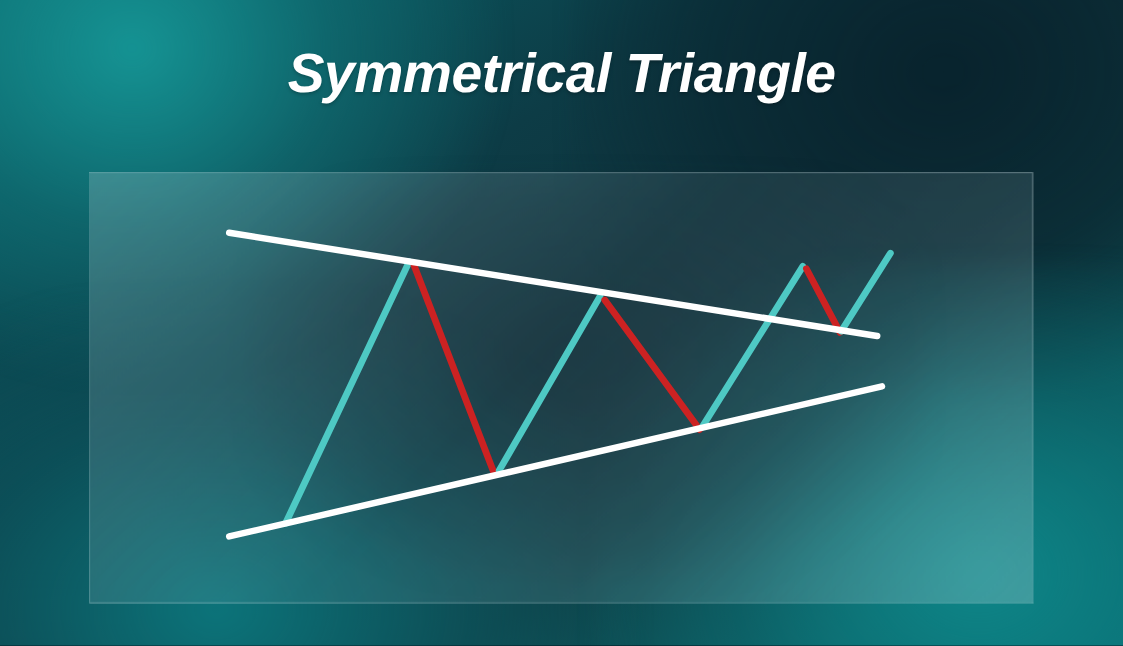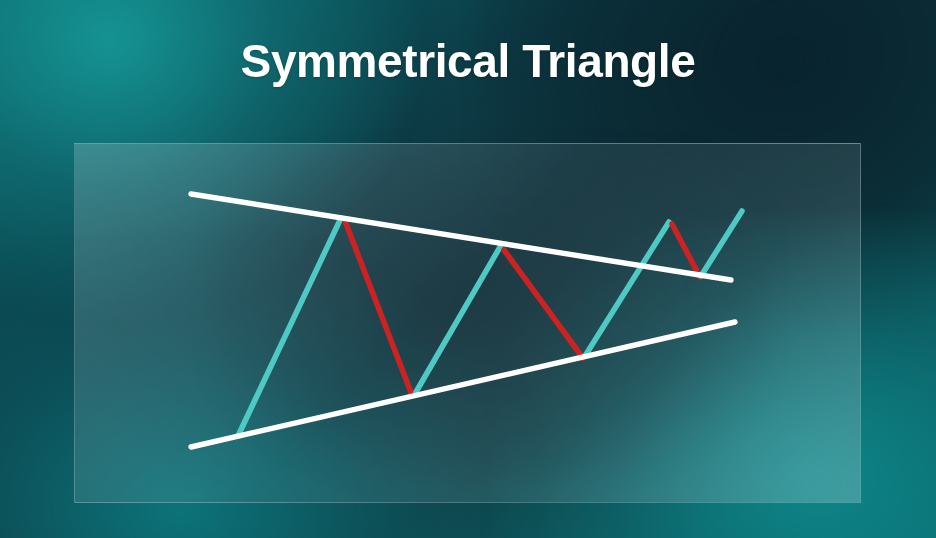--- a/index.html
+++ b/index.html
@@ -7,20 +7,21 @@
     margin: 0;
     padding: 0;
     background: #06222b;
   }
   #stage {
     position: relative;
     width: 936px;
     height: 538px;
     overflow: hidden;
     font-family: "Liberation Sans", sans-serif;
+    font-style: italic;
   }
   
   #bg-base {
     position: absolute;
     inset: 0;
     background: linear-gradient(145deg,
         #0c6f72 0%,
         #0a545c 14%,
         #0d3c46 34%,
         #10333c 52%,

